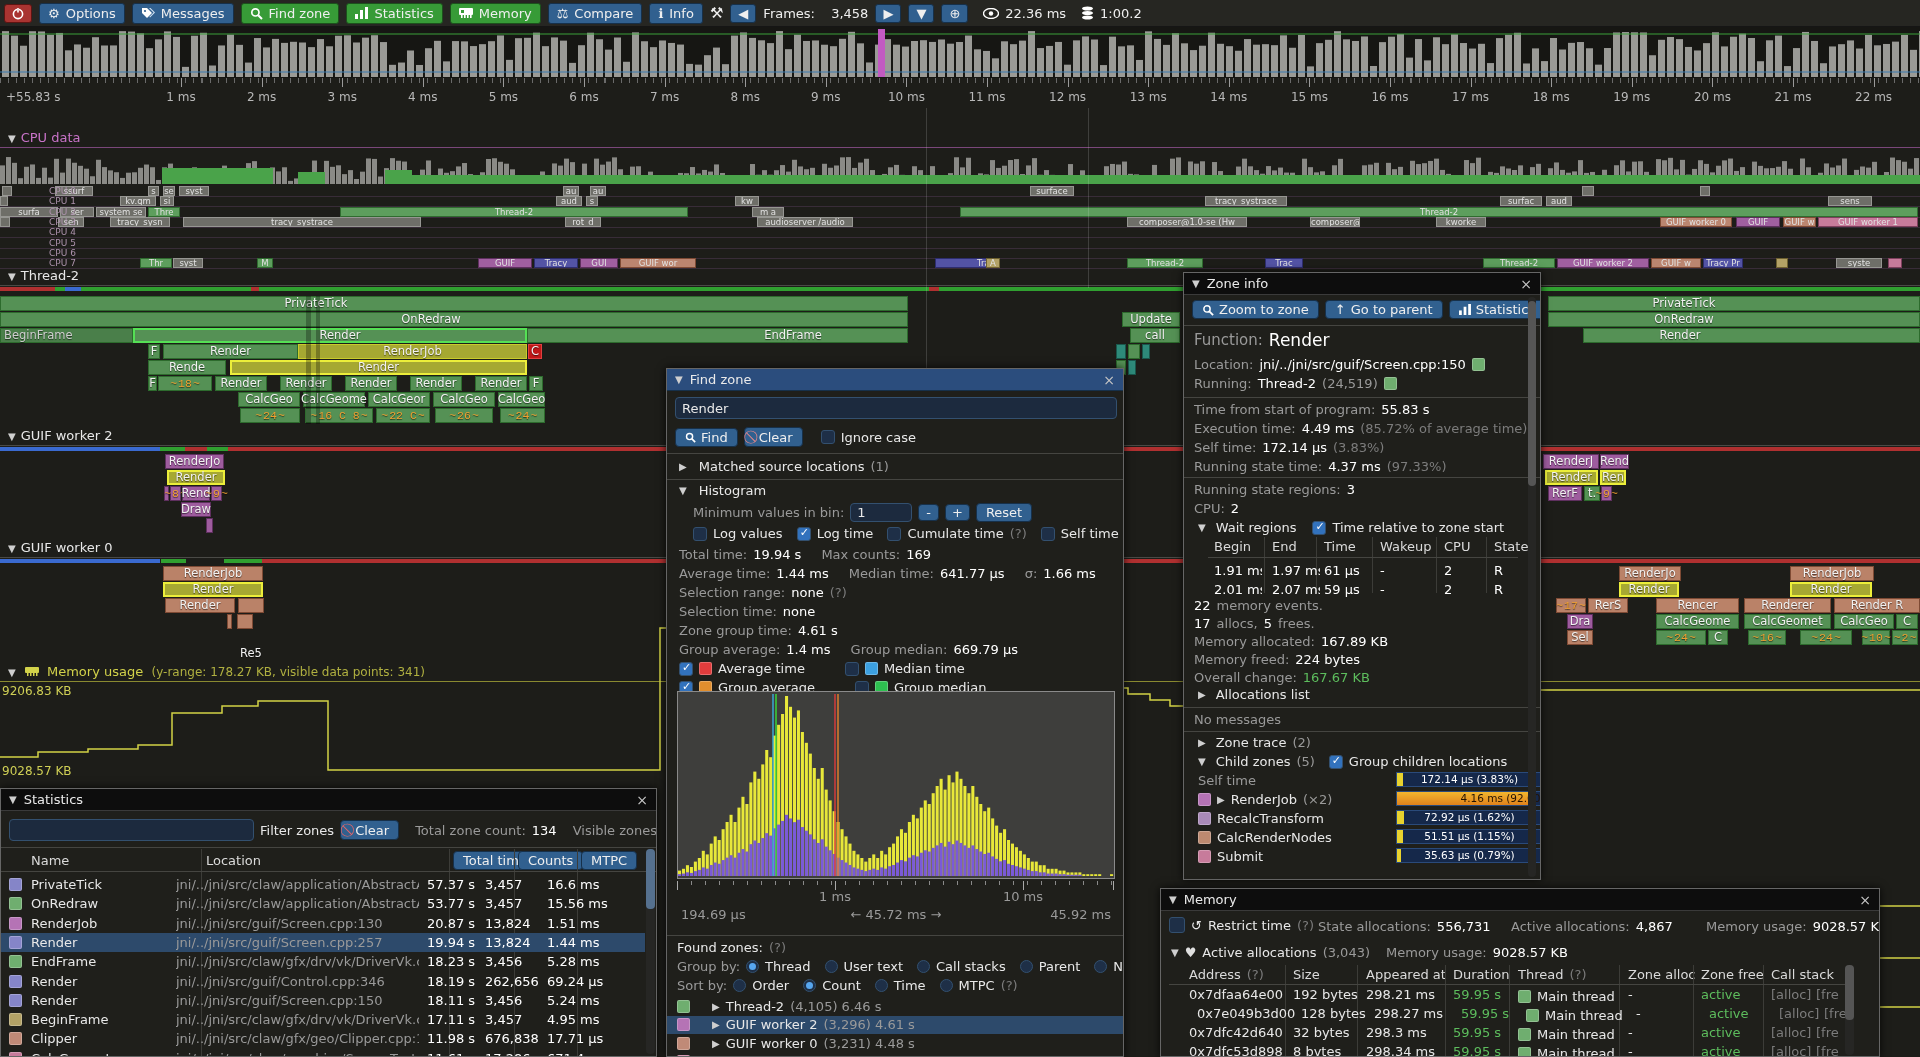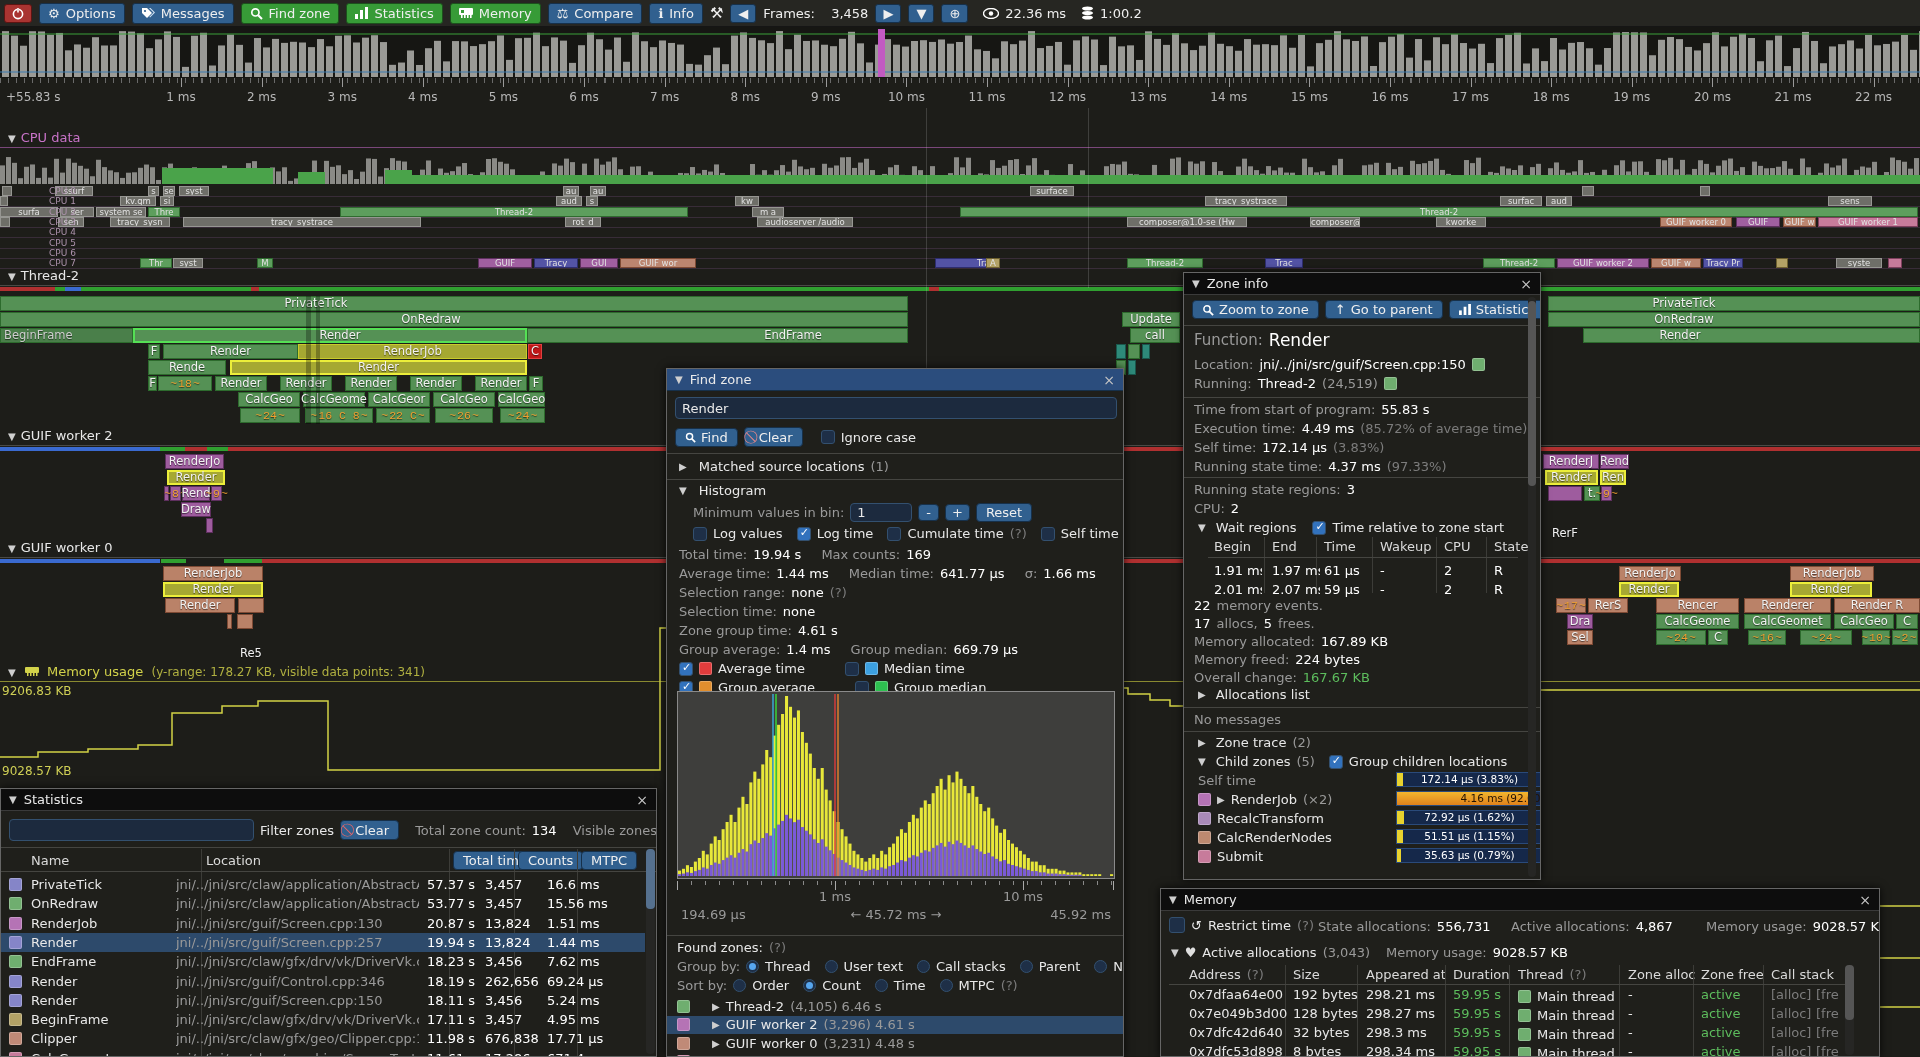--- a/index.html
+++ b/index.html
@@ -985,21 +985,21 @@
       </div>
       <div class="abs" style="left: 0px; top: 486px; width: 1920px; height: 15px;">
         <div class="zn zn-p1" style="left: 164px; top: 0px; width: 5px;"></div>
         <div class="zn zn-p1" style="left: 170px; top: 0px; width: 11px;"></div>
         <div class="zlabel num" style="left: 175.5px; top: 0px; line-height: 15px;">8</div>
         <div class="zn zn-p1" style="left: 182px; top: 0px; width: 28px;"></div>
         <div class="zlabel" style="left: 196px; top: 0px; line-height: 15px;">Rend</div>
         <div class="zn zn-p1" style="left: 211px; top: 0px; width: 11px;"></div>
         <div class="zlabel num" style="left: 216.5px; top: 0px; line-height: 15px;">9</div>
         <div class="zn zn-p1" style="left: 1548px; top: 0px; width: 34px;"></div>
-        <div class="zlabel" style="left: 1565px; top: 0px; line-height: 15px; margin-top: 40px;">RerF</div>
+        <div class="zlabel" style="left: 1565px; top: 0px; line-height: 15px;">RerF</div>
         <div class="zn zn-g1" style="left: 1584px; top: 0px; width: 16px;"></div>
         <div class="zlabel" style="left: 1592px; top: 0px; line-height: 15px;">t.</div>
         <div class="zn zn-p1" style="left: 1601px; top: 0px; width: 11px;"></div>
         <div class="zlabel num" style="left: 1606.5px; top: 0px; line-height: 15px;">9</div>
       </div>
       <div class="abs" style="left: 0px; top: 502px; width: 1920px; height: 15px;">
         <div class="zn zn-p1" style="left: 181px; top: 0px; width: 30px;"></div>
         <div class="zlabel" style="left: 196px; top: 0px; line-height: 15px;">Draw</div>
       </div>
       <div class="abs" style="left: 0px; top: 518px; width: 1920px; height: 15px;">
@@ -1171,21 +1171,21 @@
           <span class="val" style="margin-left: 8px; width: 58px; flex: 0 0 auto;">19.94 s</span>
           <span class="val" style="width: 62px; flex: 0 0 auto;">13,824</span>
           <span class="val" style="width: 64px; flex: 0 0 auto;">1.44 ms</span>
         </div>
         <div class="abs" style="left: 0px; top: 163.2px; width: 644px; height: 19px; display: flex; align-items: center;">
           <span class="swatch" style="margin-left: 8px; background: rgb(111, 174, 111);"></span>
           <span style="margin-left: 9px; width: 145px; overflow: hidden;">EndFrame</span>
           <span class="lbl" style="width: 243px; overflow: hidden; flex: 0 0 auto;">jni/../jni/src/claw/gfx/drv/vk/DriverVk.cpp:</span>
           <span class="val" style="margin-left: 8px; width: 58px; flex: 0 0 auto;">18.23 s</span>
           <span class="val" style="width: 62px; flex: 0 0 auto;">3,456</span>
-          <span class="val" style="width: 64px; flex: 0 0 auto;">7.62 ms</span>
+          <span class="val" style="width: 64px; flex: 0 0 auto;">5.28 ms</span>
         </div>
         <div class="abs" style="left: 0px; top: 182.5px; width: 644px; height: 19px; display: flex; align-items: center;">
           <span class="swatch" style="margin-left: 8px; background: rgb(133, 133, 200);"></span>
           <span style="margin-left: 9px; width: 145px; overflow: hidden;">Render</span>
           <span class="lbl" style="width: 243px; overflow: hidden; flex: 0 0 auto;">jni/../jni/src/guif/Control.cpp:346</span>
           <span class="val" style="margin-left: 8px; width: 58px; flex: 0 0 auto;">18.19 s</span>
           <span class="val" style="width: 62px; flex: 0 0 auto;">262,656</span>
           <span class="val" style="width: 64px; flex: 0 0 auto;">69.24 µs</span>
         </div>
         <div class="abs" style="left: 0px; top: 201.8px; width: 644px; height: 19px; display: flex; align-items: center;">
@@ -1920,21 +1920,21 @@
           <div class="abs grn" style="left: 292px; top: 0px; white-space: nowrap;">59.95 s</div>
           <div class="row" style="left: 357px; top: 2px;">
             <span class="swatch" style="background: rgb(111, 174, 111);"></span>
             <span>Main thread</span>
           </div>
           <div class="abs" style="left: 467px; top: 0px; white-space: nowrap;">-</div>
           <div class="abs grn" style="left: 540px; top: 0px; white-space: nowrap;">active</div>
           <div class="abs note" style="left: 610px; top: 0px; white-space: nowrap;">[alloc]</div>
           <div class="abs note" style="left: 655px; top: 0px; white-space: nowrap;">[fre</div>
         </div>
-        <div class="abs" style="left: 0px; top: 117px; width: 680px; height: 19px;">
+        <div class="abs" style="left: 8px; top: 117px; width: 680px; height: 19px;">
           <div class="abs" style="left: 28px; top: 0px; white-space: nowrap;">0x7e049b3d00</div>
           <div class="abs" style="left: 132px; top: 0px; white-space: nowrap;">128 bytes</div>
           <div class="abs" style="left: 205px; top: 0px; white-space: nowrap;">298.27 ms</div>
           <div class="abs grn" style="left: 292px; top: 0px; white-space: nowrap;">59.95 s</div>
           <div class="row" style="left: 357px; top: 2px;">
             <span class="swatch" style="background: rgb(111, 174, 111);"></span>
             <span>Main thread</span>
           </div>
           <div class="abs" style="left: 467px; top: 0px; white-space: nowrap;">-</div>
           <div class="abs grn" style="left: 540px; top: 0px; white-space: nowrap;">active</div>

